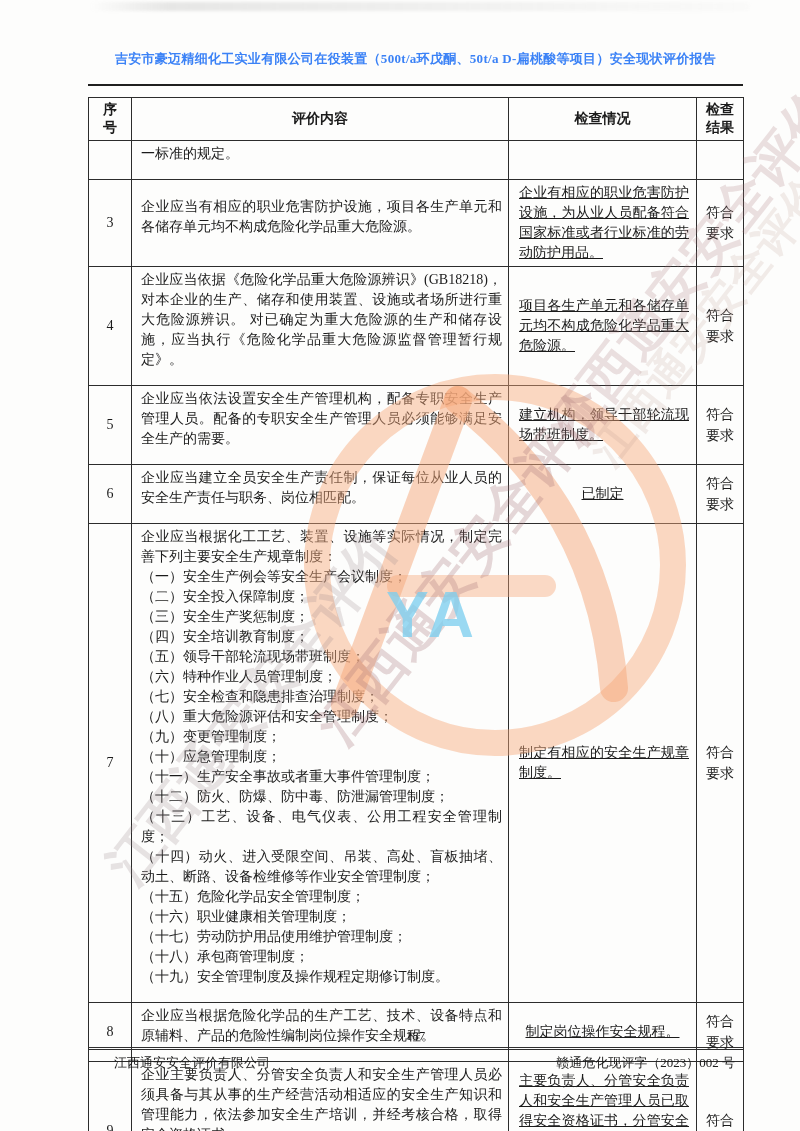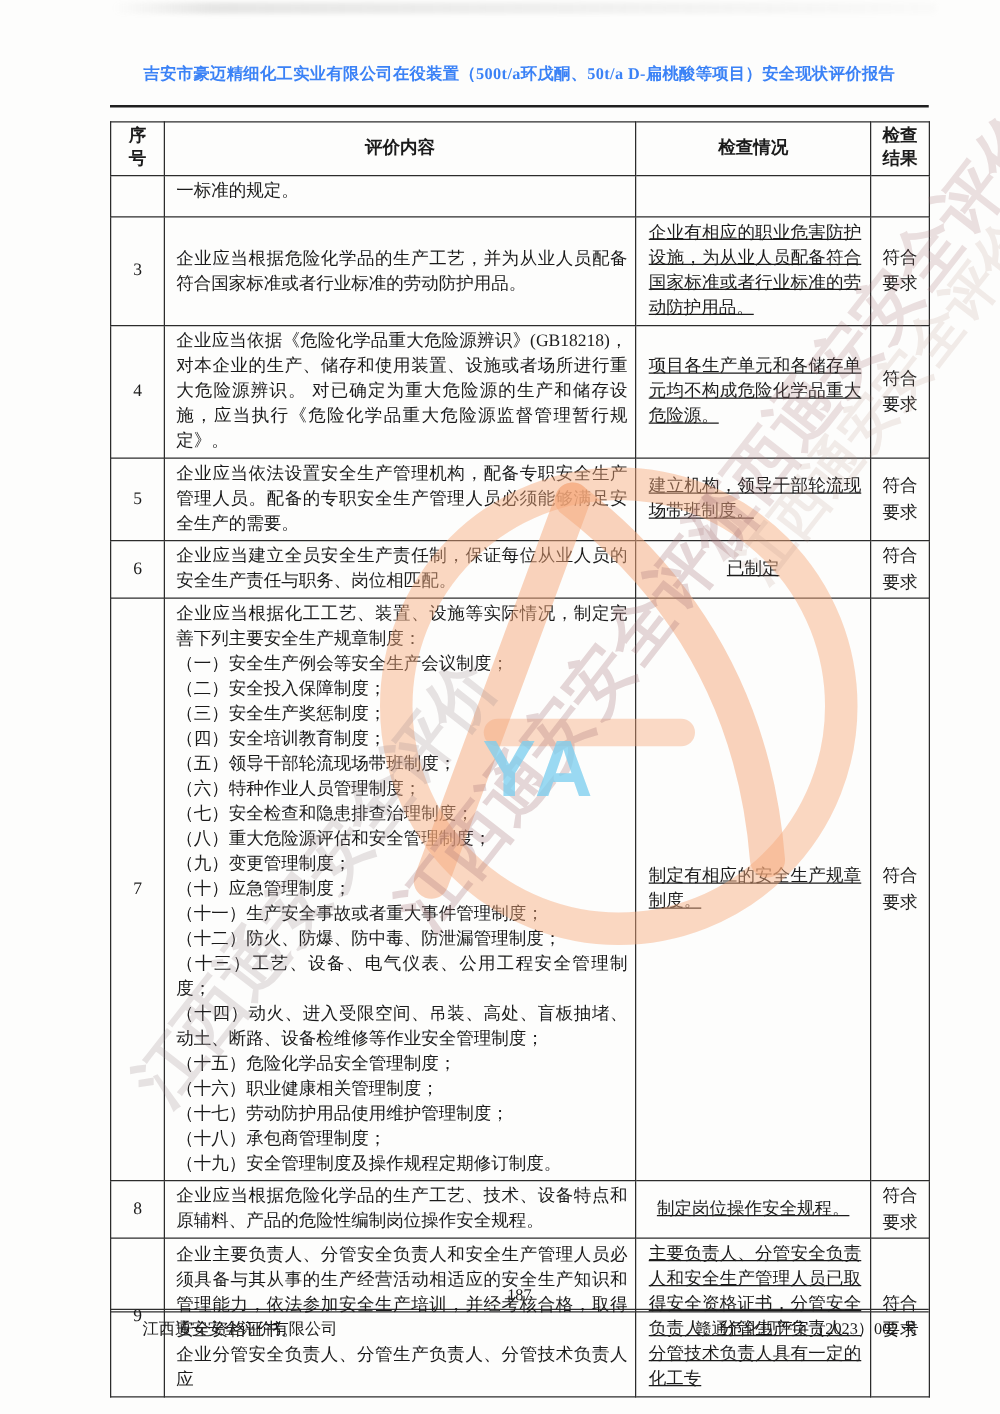--- a/index.html
+++ b/index.html
@@ -51,21 +51,21 @@
     white-space: pre-line;
     line-height: 18px;
   }
   col.c-no { width: 43px; }
   col.c-content { width: 377px; }
   col.c-situation { width: 188px; }
   col.c-result { width: 47px; }
 
   td.cell-no { text-align: center; }
   td.cell-content {
-    padding: 3px 6px 2px 9px;
+    padding: 3px 6px 15px 9px;
     text-align: justify;
     text-justify: inter-character;
     white-space: pre-line;
   }
   td.cell-situation {
     padding: 3px 7px 3px 10px;
     text-align: justify;
     text-justify: inter-character;
     white-space: pre-line;
     text-decoration: underline;
@@ -188,21 +188,21 @@
 结果</th>
   </tr>
   <tr class="r-cont">
     <td class="cell-no"></td>
     <td class="cell-content" style="vertical-align:top;">一标准的规定。</td>
     <td class="cell-situation"></td>
     <td class="cell-result"></td>
   </tr>
   <tr class="r-3">
     <td class="cell-no">3</td>
-    <td class="cell-content">企业应当根据危险化学品的生产工艺，并为从业人员配备符合国家标准或者行业标准的劳动防护用品。</td>
+    <td class="cell-content">企业应当有相应的职业危害防护设施，项目各生产单元和各储存单元均不构成危险化学品重大危险源。</td>
     <td class="cell-situation">企业有相应的职业危害防护设施，为从业人员配备符合国家标准或者行业标准的劳动防护用品。</td>
     <td class="cell-result">符合
 要求</td>
   </tr>
   <tr class="r-4">
     <td class="cell-no">4</td>
     <td class="cell-content">企业应当依据《危险化学品重大危险源辨识》(GB18218)，对本企业的生产、储存和使用装置、设施或者场所进行重大危险源辨识。 对已确定为重大危险源的生产和储存设施，应当执行《危险化学品重大危险源监督管理暂行规定》。</td>
     <td class="cell-situation">项目各生产单元和各储存单元均不构成危险化学品重大危险源。</td>
     <td class="cell-result">符合
 要求</td>

